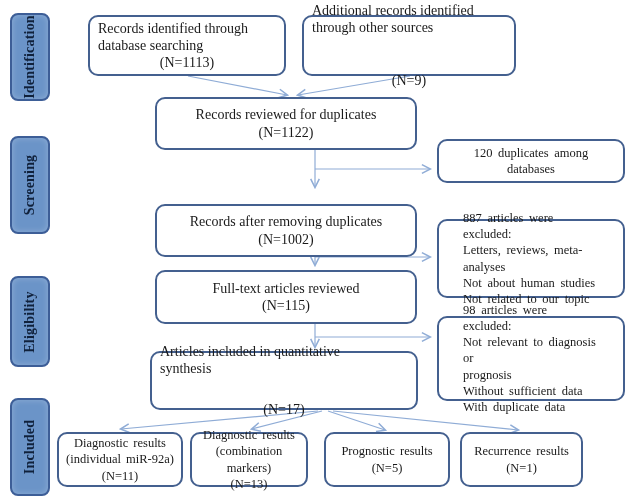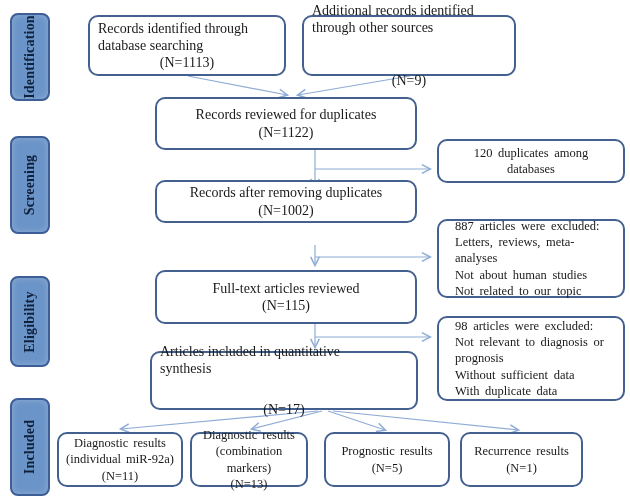--- a/index.html
+++ b/index.html
@@ -26,21 +26,21 @@
     font-size:14px;line-height:1.22;box-sizing:border-box;padding:3px 8px;
   }
   .box .txt{white-space:pre-line;}
   .box .n{text-align:center;}
   .left .txt{text-align:left;}
   .center .txt{text-align:center;}
   
   .note{
     position:absolute;background:#ffffff;border:2px solid #44608F;border-radius:10px;
     display:flex;flex-direction:column;justify-content:center;
-    font-size:12.5px;line-height:1.3;box-sizing:border-box;padding:3px 16px;
+    font-size:12.5px;line-height:1.3;box-sizing:border-box;padding:3px 24px;
     word-spacing:2.5px;
   }
   .note .txt{white-space:pre-line;text-align:left;}
   .note.single .txt{text-align:center;}
   
   .rbox{
     position:absolute;background:#ffffff;border:2px solid #44608F;border-radius:10px;
     display:flex;flex-direction:column;justify-content:center;
     font-size:12.5px;line-height:1.3;box-sizing:border-box;padding:2px 4px;
     text-align:center;word-spacing:2px;
@@ -96,21 +96,21 @@
   <div class="box left" style="left:302px;top:15px;width:214px;height:61px;gap:36px;">
     <div class="txt">Additional records identified
 through other sources</div>
     <div class="n">(N=9)</div>
   </div>
 
   <div class="box center" style="left:155px;top:97px;width:262px;height:53px;">
     <div class="txt">Records reviewed for duplicates</div>
     <div class="n">(N=1122)</div>
   </div>
-  <div class="box center" style="left:155px;top:180px;width:262px;height:43px;">
+  <div class="box center" style="left:155px;top:204px;width:262px;height:53px;">
     <div class="txt">Records after removing duplicates</div>
     <div class="n">(N=1002)</div>
   </div>
   <div class="box center" style="left:155px;top:270px;width:262px;height:54px;">
     <div class="txt">Full-text articles reviewed</div>
     <div class="n">(N=115)</div>
   </div>
   <div class="box left" style="left:150px;top:351px;width:268px;height:59px;gap:24px;">
     <div class="txt">Articles included in quantitative
 synthesis</div>

